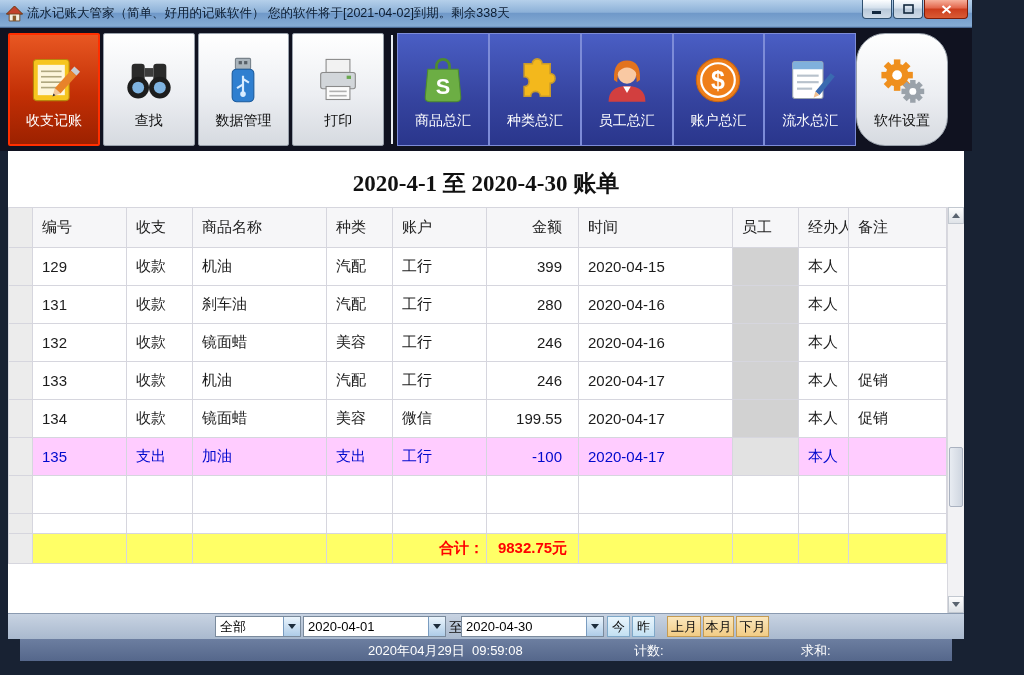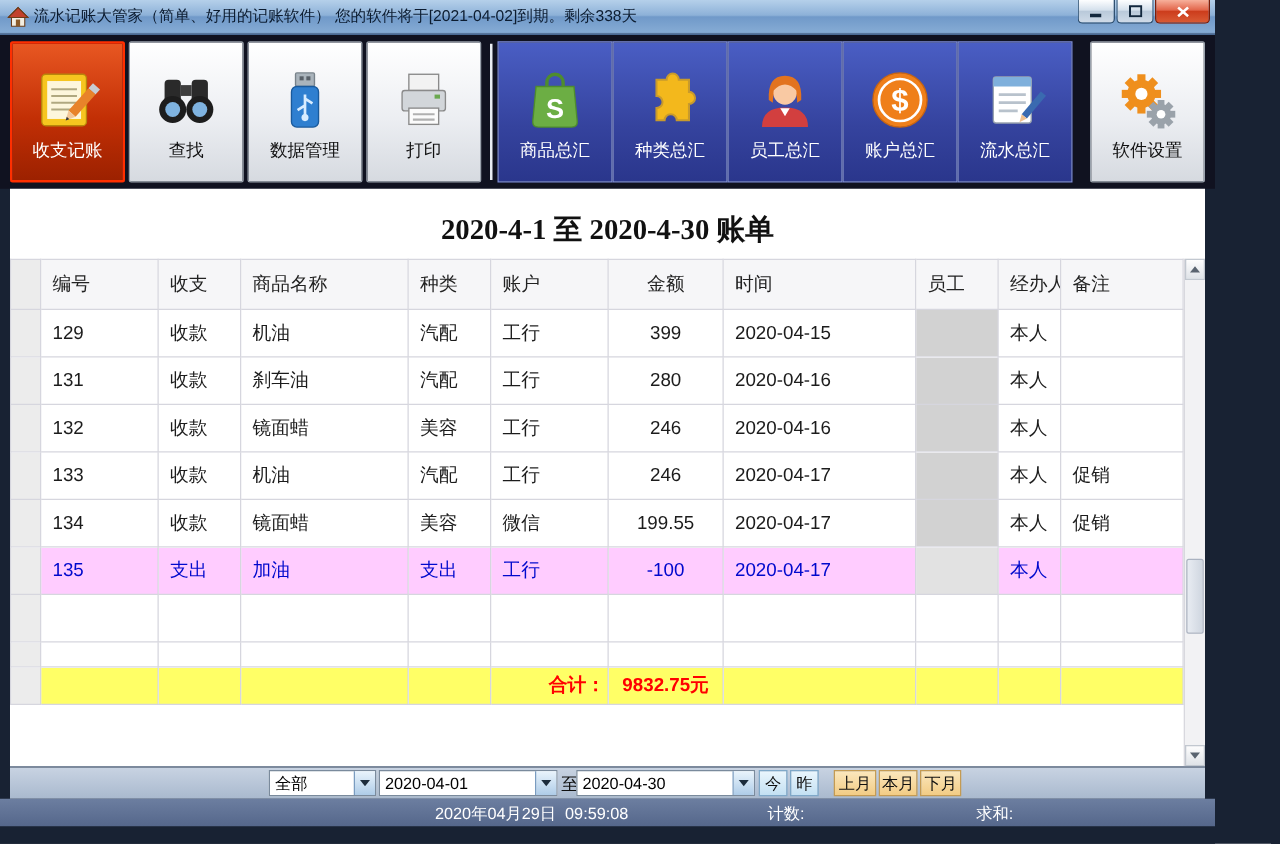--- a/index.html
+++ b/index.html
@@ -66,21 +66,21 @@
     font-family:"Liberation Serif","DejaVu Serif",serif;font-weight:bold;font-size:23px;color:#111;
   }
   .table-wrap{margin-right:17px;}
   table.grid{width:100%;border-collapse:collapse;table-layout:fixed;}
   .grid th,.grid td{
     border:1px solid #d6d6de;box-sizing:border-box;overflow:hidden;white-space:nowrap;
     font-size:15px;padding:0 0 0 9px;text-align:left;color:#1c1c1c;
   }
   .grid thead th{height:40px;background:#f6f6f8;font-weight:normal;color:#222;}
   .grid tbody td{height:38px;background:#ffffff;}
-  .grid th.col-amount,.grid td.col-amount{text-align:center;padding:0 4px;}
+  .grid th.col-amount,.grid td.col-amount{text-align:right;padding:0 16px;}
   .grid td.gutter,.grid th.gutter{background:#ececec;padding:0;}
   .grid tbody td.col-employee{background:#d2d2d2;}
   .grid tr.selected td{background:#ffccff;color:#0009cd;}
   .grid tr.selected td.col-employee{background:#e2e2e2;}
   .grid tr.selected td.gutter{background:#ececec;}
   .total-row td{height:30px;background:#ffff66;}
   .total-row td.gutter{background:#ececec;}
   .total-row .total-label{color:#ff0000;font-weight:bold;text-align:right;padding-right:2px;}
   .total-row .total-value{color:#ff0000;font-weight:bold;text-align:center;padding:0;}
 
@@ -115,21 +115,21 @@
   .fb-btn{
     position:absolute;top:2px;height:21px;box-sizing:border-box;font-size:13px;color:#101010;
     display:flex;align-items:center;justify-content:center;cursor:pointer;padding:0;
     font-family:"Liberation Sans","DejaVu Sans",sans-serif;
   }
   .day-btn{width:23px;background:linear-gradient(#eaf6fd,#c3e0f2);border:1px solid #7fa8c8;}
   .month-btn{background:linear-gradient(#fbe7bd,#f2cc85);border:1px solid #c49b53;}
 
   
   .statusbar{
-    flex:0 0 22px;height:22px;margin:0 0;position:relative;
+    flex:0 0 22px;height:22px;margin:0 20px;position:relative;
     background:linear-gradient(#6c7ea0,#55678b);color:#ffffff;font-size:13px;
   }
   .statusbar span{position:absolute;top:3px;white-space:pre;}
   .bottom-strip{flex:0 0 14px;height:14px;background:#182233;}
 </style>
 </head>
 <body>
 
 <div class="window">
 
@@ -286,21 +286,21 @@
             <rect x="33.5" y="16" width="5" height="22" fill="#3a6ab0"></rect>
             <polygon points="33.5,38 38.5,38 36,43.5" fill="#f0c090"></polygon>
           </g>
         </svg>
       </span>
       <span class="tb-label">流水总汇</span>
     </div>
 
     <div class="tb-spacer"></div>
 
-    <div class="tb-btn light" style="margin-right:0;">
+    <div class="tb-btn light" style="margin-right:16px;border-radius:29px;">
       <span class="tb-icon">
         <svg width="52" height="52" viewBox="0 0 48 48">
           <g fill="#ef8f1d">
             <rect x="16.5" y="5" width="6" height="29"></rect>
             <rect x="16.5" y="5" width="6" height="29" transform="rotate(45 19.5 19.5)"></rect>
             <rect x="16.5" y="5" width="6" height="29" transform="rotate(90 19.5 19.5)"></rect>
             <rect x="16.5" y="5" width="6" height="29" transform="rotate(135 19.5 19.5)"></rect>
             <circle cx="19.5" cy="19.5" r="10.5"></circle>
           </g>
           <circle cx="19.5" cy="19.5" r="4.5" fill="#ffffff"></circle>

